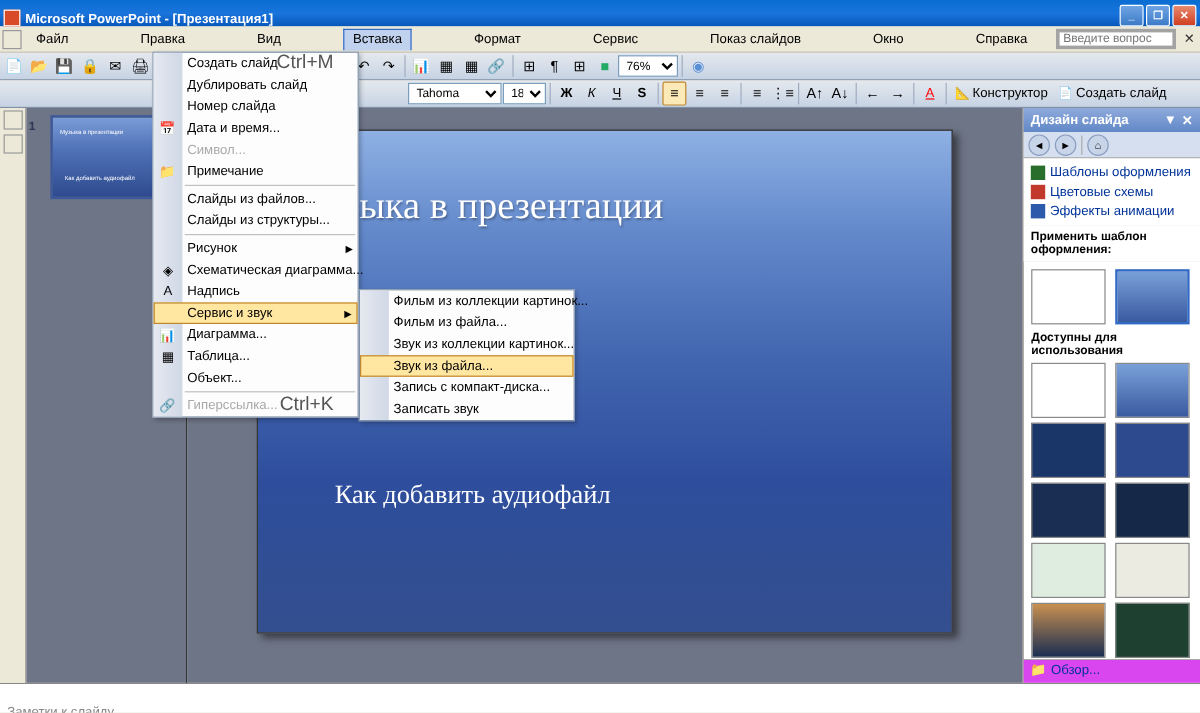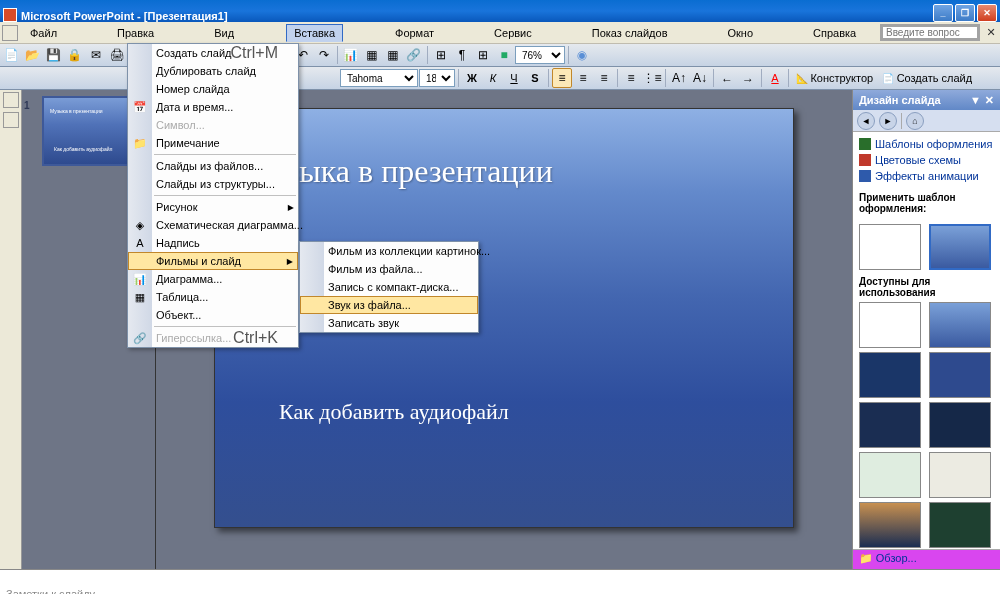--- a/index.html
+++ b/index.html
@@ -295,21 +295,21 @@
       </div>
       <div class="dd-item">
         <span class="dd-icon">◈</span>
         <span>Схематическая диаграмма...</span>
       </div>
       <div class="dd-item">
         <span class="dd-icon">A</span>
         <span>Надпись</span>
       </div>
       <div class="dd-item hl">
-        <span>Фильмы и слайд</span>
+        <span>Сервис и звук</span>
         <span class="dd-arrow">▶</span>
       </div>
       <div class="dd-item">
         <span class="dd-icon">📊</span>
         <span>Диаграмма...</span>
       </div>
       <div class="dd-item">
         <span class="dd-icon">▦</span>
         <span>Таблица...</span>
       </div>
@@ -328,22 +328,25 @@
 <div class="dropdown" style="left:299px; top:241px; width:180px;">
   <div class="dd-left"></div>
   <div id="submenu-items">
       <div class="dd-item">
         <span>Фильм из коллекции картинок...</span>
       </div>
       <div class="dd-item">
         <span>Фильм из файла...</span>
       </div>
       <div class="dd-item">
-        <span>Запись с компакт-диска...</span>
+        <span>Звук из коллекции картинок...</span>
       </div>
       <div class="dd-item hl">
         <span>Звук из файла...</span>
       </div>
       <div class="dd-item">
+        <span>Запись с компакт-диска...</span>
+      </div>
+      <div class="dd-item">
         <span>Записать звук</span>
       </div>
     </div>
 </div>
 
 </body></html>

